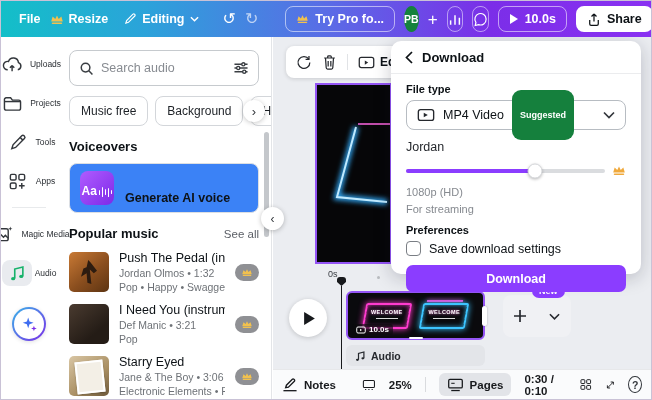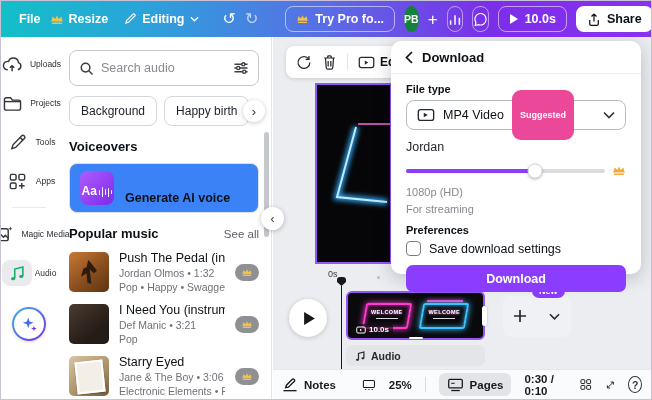--- a/index.html
+++ b/index.html
@@ -111,21 +111,21 @@
   .sb-spacer { flex:1; }
 
   
   .dl-panel { position:absolute; left:390px; top:40px; width:250px; height:233px; background:#fff; border-radius:10px; box-shadow:0 4px 18px rgba(20,20,40,.22); z-index:10; }
   .dl-header { height:33px; display:flex; align-items:center; gap:9px; padding:0 14px; border-bottom:1px solid #ebecee; }
   .dl-title { font-size:13px; font-weight:700; color:#0d1216; }
   .dl-body { padding:9px 15px 0 15px; }
   .dl-label { font-size:11px; font-weight:700; color:#0d1216; }
   .dl-dropdown { margin-top:5px; height:30px; border:1px solid #b7bcc2; border-radius:8px; display:flex; align-items:center; gap:8px; padding:0 10px; }
   .dl-filetype { font-size:12.5px; color:#0d1216; }
-  .suggested { background:#ec4899; color:#fff; font-size:9px; font-weight:700; padding:20px 8px; border-radius:9px; }
+  .suggested { background:#15803d; color:#fff; font-size:9px; font-weight:700; padding:20px 8px; border-radius:9px; }
   .dd-chev { margin-left:auto; color:#33373c; }
   .dl-quality { margin-top:10px; font-size:12.5px; color:#26292e; }
   .slider-row { margin-top:11px; display:flex; align-items:center; gap:7px; }
   .slider { position:relative; flex:1; height:4px; border-radius:2px; background:#dadcdf; }
   .slider-fill { position:absolute; left:0; top:0; bottom:0; border-radius:2px; background:#8b3dff; width:65%; }
   .slider-thumb { position:absolute; top:50%; transform:translate(-50%,-50%); width:15px; height:15px; border-radius:50%; background:#fff; border:1px solid #d5d7da; box-shadow:0 1px 3px rgba(0,0,0,.25); }
   .dl-res { margin-top:10px; font-size:11px; color:#85898f; }
   .dl-stream { margin-top:5px; font-size:11px; color:#85898f; }
   .dl-pref { margin-top:9px; }
   .chk-row { margin-top:5px; display:flex; align-items:center; gap:8px; }
@@ -279,20 +279,21 @@
         </svg>
       <input type="text" placeholder="Search audio" style="">
       <svg class="ic" width="16" height="14" viewBox="0 0 17 15" fill="none" stroke="#3a3e43" stroke-width="1.5">
           <path d="M1.5 3.5h14M1.5 7.5h14M1.5 11.5h14"></path>
           <circle cx="11" cy="3.5" r="1.7" fill="#fff"></circle>
           <circle cx="5.5" cy="7.5" r="1.7" fill="#fff"></circle>
           <circle cx="12" cy="11.5" r="1.7" fill="#fff"></circle>
         </svg>
     </div>
     <div class="chips">
+      <span class="chip">Music free</span>
       <span class="chip">Background</span>
       <span class="chip">Happy birth</span>
       <span class="chip-scroll">›</span>
     </div>
     <div class="sec-head">
       <span class="sec-title">Voiceovers</span>
     </div>
     <div class="ai-card">
       <span class="ai-ico">
         <span class="aa">Aa</span>

